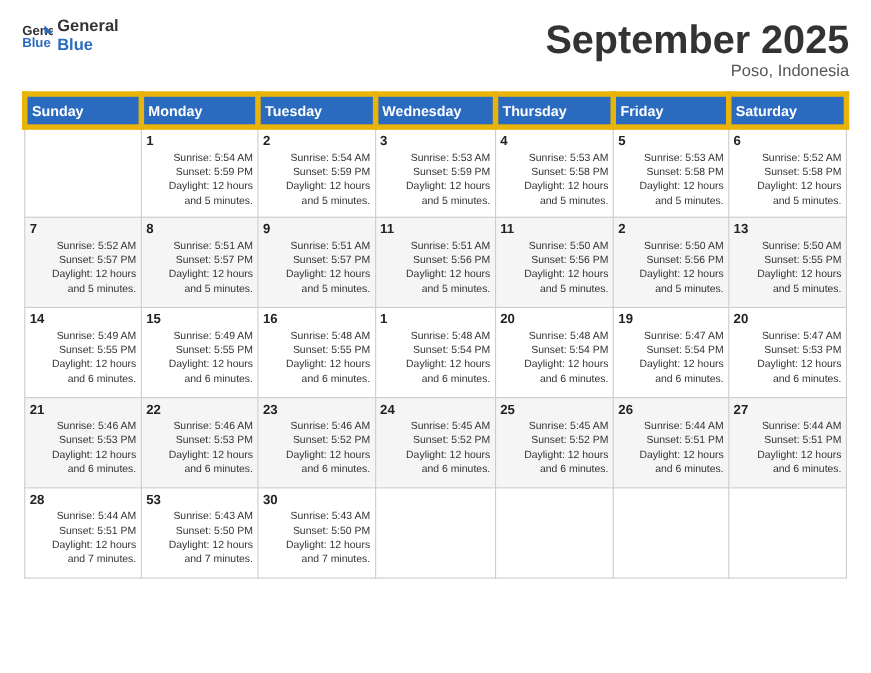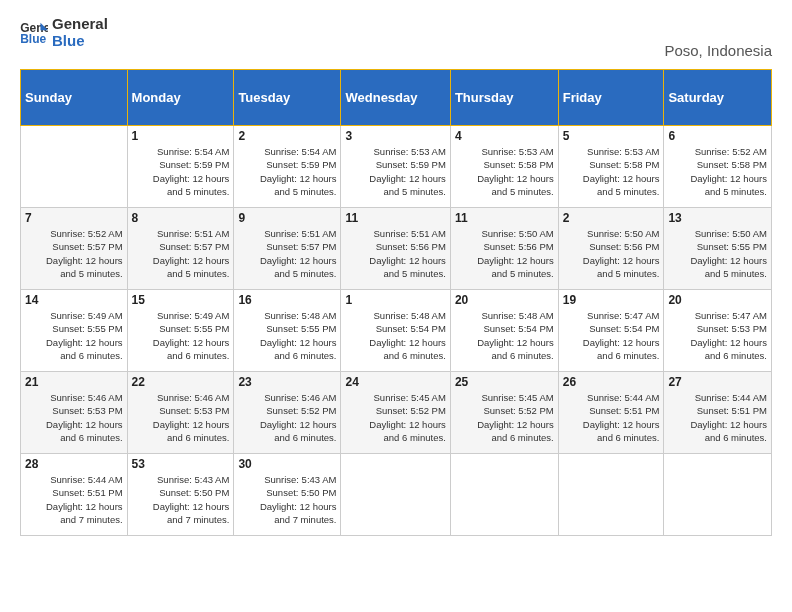--- a/index.html
+++ b/index.html
@@ -34,35 +34,34 @@
     }
     .month-title {
       font-size: 36px;
       font-weight: bold;
       color: #333;
       line-height: 1.1;
     }
     .location {
       font-size: 15px;
       color: #555;
-      margin-top: 26px;
     }
     table {
       width: 100%;
       border-collapse: collapse;
       font-size: 10.5px;
     }
     thead tr th {
       background-color: #2a6bbf;
       color: #fff;
-      padding: 20px 4px;
+      padding: 5px 4px;
       text-align: left;
       font-size: 13px;
       font-weight: bold;
-      border: 1px solid #eab308;
+      border: 5px solid #eab308;
     }
     tbody tr td {
       border: 1px solid #ccc;
       vertical-align: top;
       padding: 3px 4px;
       min-height: 80px;
       height: 82px;
       width: 113px;
     }
     tbody tr:nth-child(even) td {
@@ -98,20 +97,21 @@
         <text x="0" y="12" font-size="13" font-weight="bold" fill="#333">General</text>
         <text x="0" y="24" font-size="13" font-weight="bold" fill="#2a6bbf">Blue</text>
         <polygon points="22,2 30,10 22,10" fill="#2a6bbf" transform="translate(0,0)"></polygon>
       </svg>
       <div>
         <div style="font-size:15px;font-weight:bold;color:#333;line-height:1.1;">General</div>
         <div style="font-size:15px;font-weight:bold;color:#2a6bbf;line-height:1.1;">Blue</div>
       </div>
     </div>
     <div class="title-block">
+      <div class="month-title">September 2025</div>
       <div class="location">Poso, Indonesia</div>
     </div>
   </div>
 
   <table>
     <thead>
       <tr id="weekday-header">
       <th>Sunday</th>
           <th>Monday</th>
           <th>Tuesday</th>

